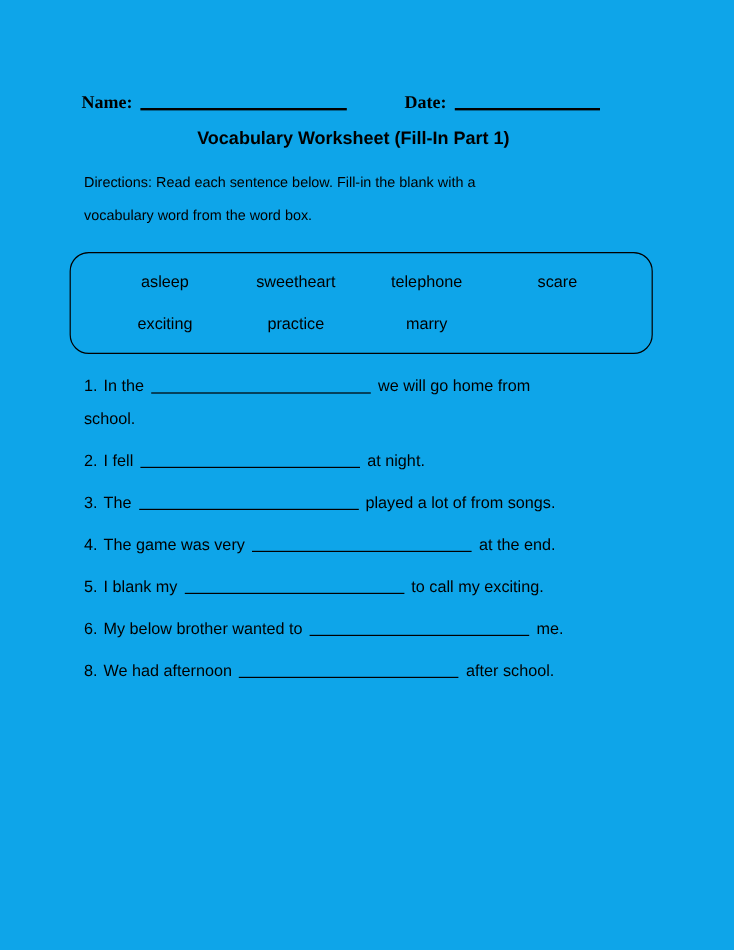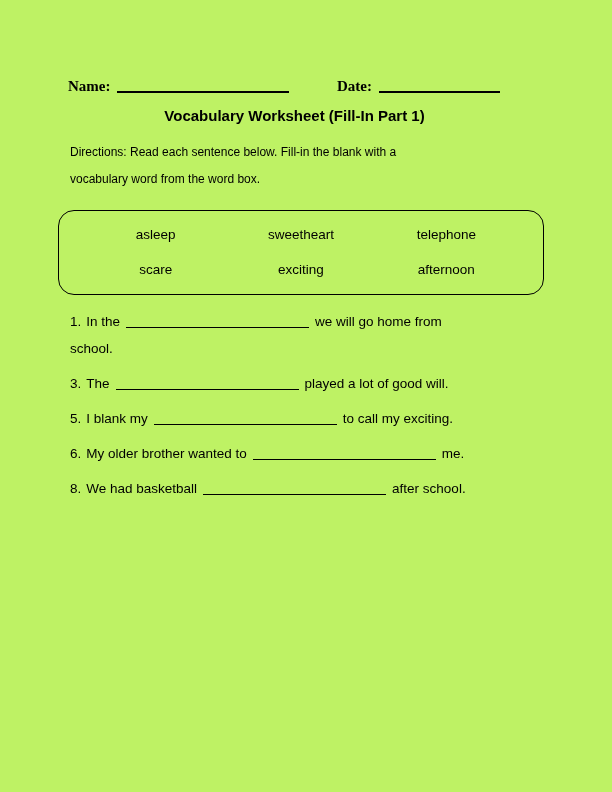--- a/index.html
+++ b/index.html
@@ -1,20 +1,20 @@
 <!DOCTYPE html>
 <html><head>
 <meta charset="utf-8">
 <style>
   html, body { margin: 0; padding: 0; background: #ffffff; }
   .page {
     position: relative;
     width: 612px;
     height: 792px;
-    background: #bef264;
+    background: #0ea5e9;
     color: #000000;
     font-family: "Liberation Sans", "DejaVu Sans", sans-serif;
     overflow: hidden;
   }
 
   
   .hdr {
     position: absolute;
     top: 76px;
     font-family: "Liberation Serif", "DejaVu Serif", serif;
@@ -62,21 +62,21 @@
   .word-box {
     position: absolute;
     left: 58px;
     top: 210px;
     width: 486px;
     height: 85px;
     box-sizing: border-box;
     border: 1.5px solid #000;
     border-radius: 16px;
     display: grid;
-    grid-template-columns: repeat(3, 1fr);
+    grid-template-columns: repeat(4, 1fr);
     align-content: center;
     row-gap: 13px;
     padding: 0 24px;
   }
   .word {
     text-align: center;
     font-size: 13.5px;
     line-height: 22px;
   }
 
@@ -117,25 +117,28 @@
 
   <div class="directions">Directions: Read each sentence below. Fill-in the blank with a
 vocabulary word from the word box.</div>
 
   <div class="word-box">
     <span class="word">asleep</span>
     <span class="word">sweetheart</span>
     <span class="word">telephone</span>
     <span class="word">scare</span>
     <span class="word">exciting</span>
-    <span class="word">afternoon</span>
+    <span class="word">practice</span>
+    <span class="word">marry</span>
   </div>
 
   <ul class="sentences">
     <li><span class="s-num">1.</span><span>In the</span><span class="blank"></span><span class="s-after">we will go home from
 school.</span></li>
-    <li><span class="s-num">3.</span><span>The</span><span class="blank"></span><span class="s-after">played a lot of good will.</span></li>
+    <li><span class="s-num">2.</span><span>I fell</span><span class="blank"></span><span class="s-after">at night.</span></li>
+    <li><span class="s-num">3.</span><span>The</span><span class="blank"></span><span class="s-after">played a lot of from songs.</span></li>
+    <li><span class="s-num">4.</span><span>The game was very</span><span class="blank"></span><span class="s-after">at the end.</span></li>
     <li><span class="s-num">5.</span><span>I blank my</span><span class="blank"></span><span class="s-after">to call my exciting.</span></li>
-    <li><span class="s-num">6.</span><span>My older brother wanted to</span><span class="blank"></span><span class="s-after">me.</span></li>
-    <li><span class="s-num">8.</span><span>We had basketball</span><span class="blank"></span><span class="s-after">after school.</span></li>
+    <li><span class="s-num">6.</span><span>My below brother wanted to</span><span class="blank"></span><span class="s-after">me.</span></li>
+    <li><span class="s-num">8.</span><span>We had afternoon</span><span class="blank"></span><span class="s-after">after school.</span></li>
   </ul>
 
 </div>
 
 </body></html>

